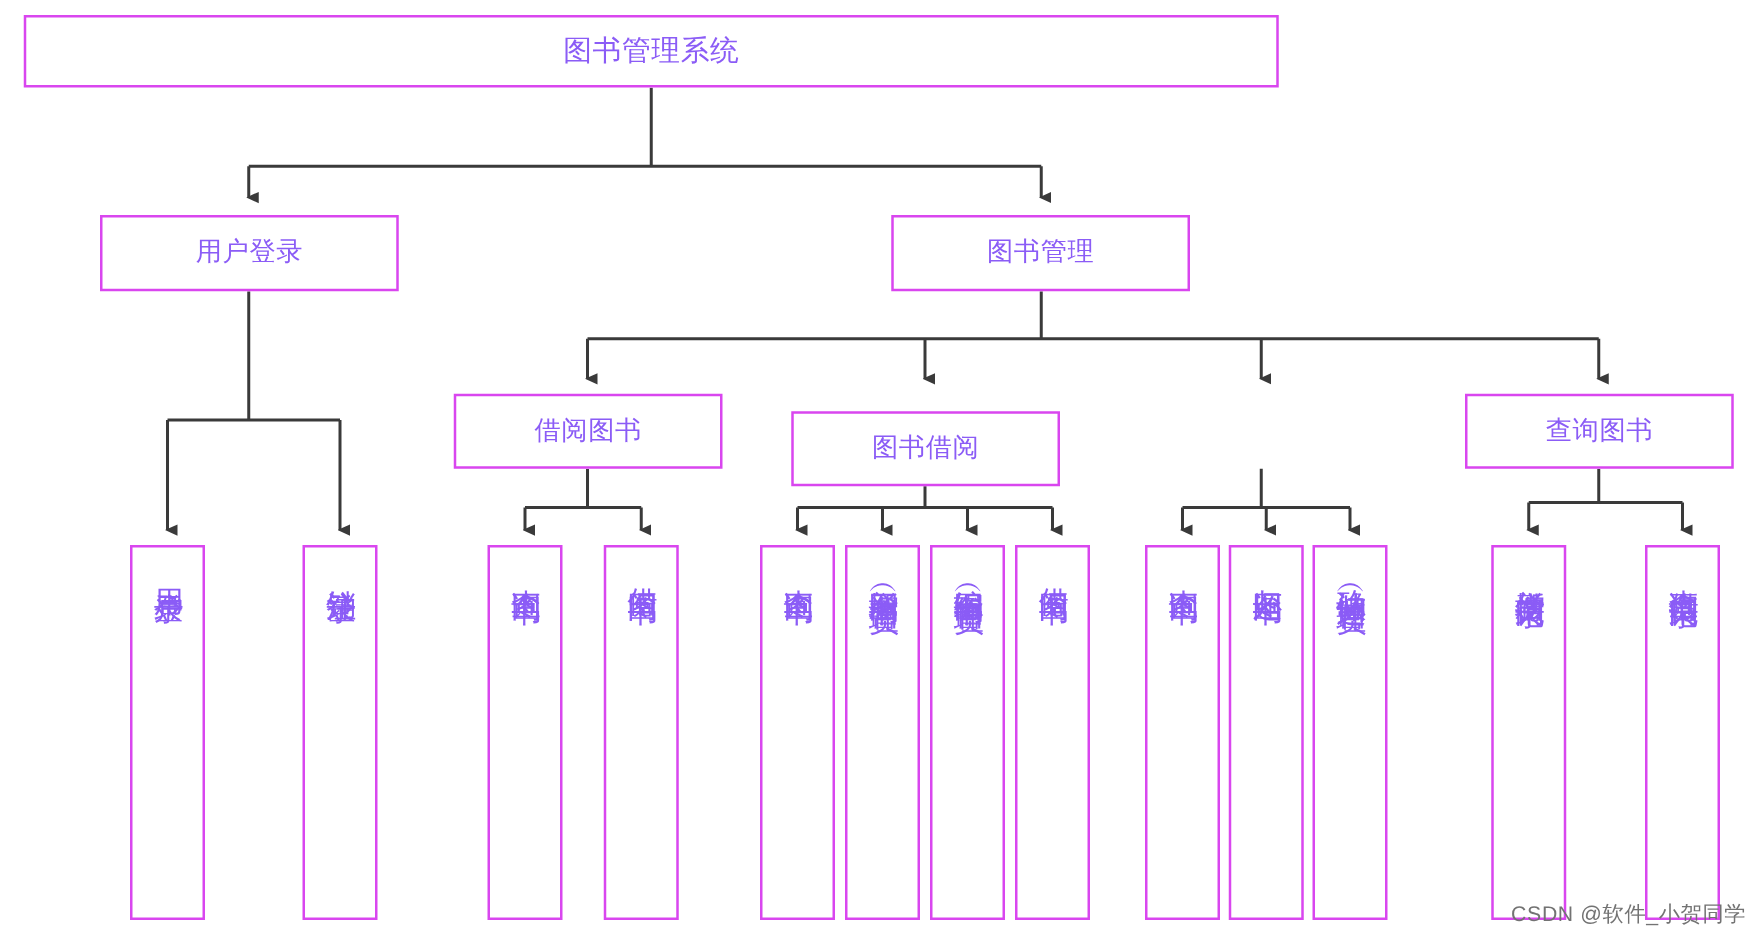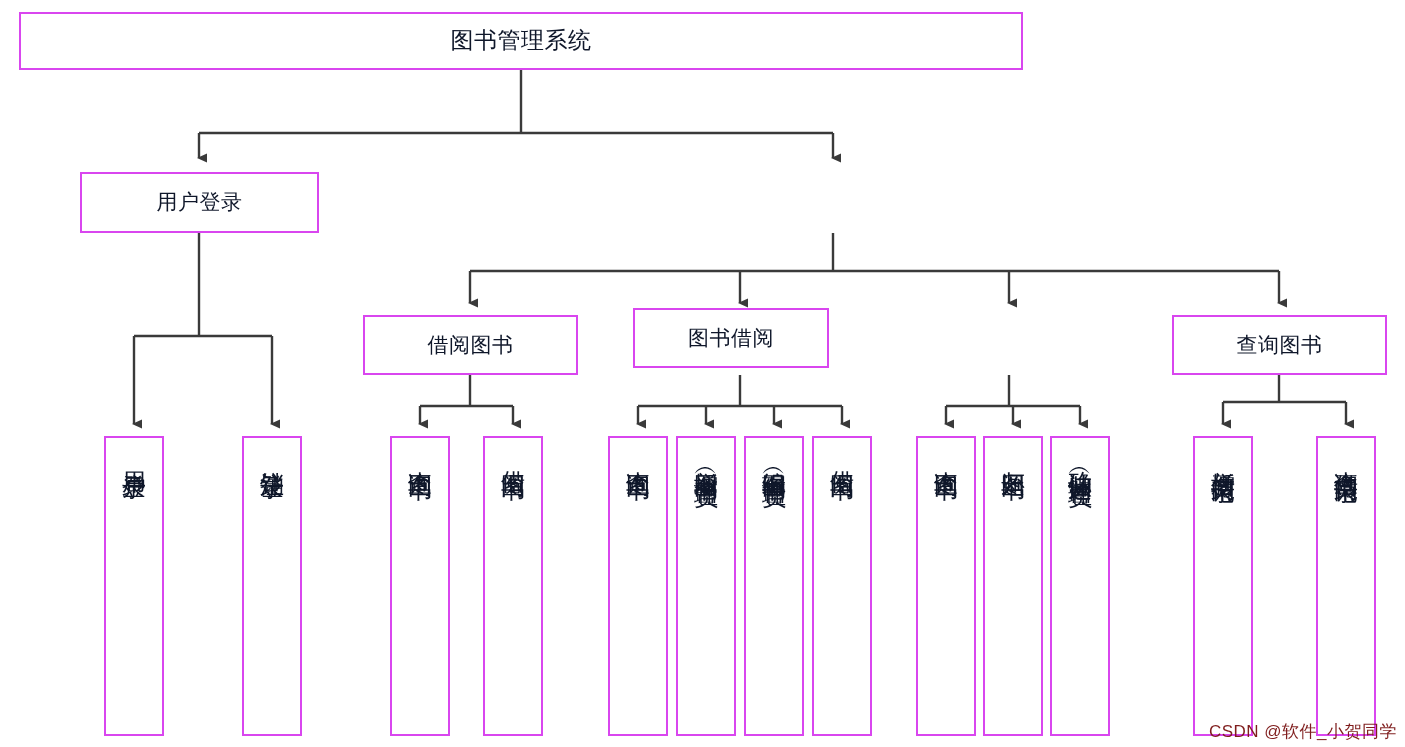--- a/index.html
+++ b/index.html
@@ -27,21 +27,21 @@
     height: 747px;
   }
   .node {
     position: absolute;
     box-sizing: border-box;
     background: #ffffff;
     border: 2px solid #d946ef;
     display: flex;
     align-items: center;
     justify-content: center;
-    color: #0f172a;
+    color: #8b5cf6;
   }
   .node-label {
     display: block;
     text-align: center;
     line-height: 1.18;
     letter-spacing: 0.5px;
   }
   .node.horizontal .node-label {
     font-size: 21px;
   }
@@ -62,21 +62,21 @@
     font-size: 24px;
     line-height: 1.0;
     letter-spacing: 2px;
     white-space: nowrap;
   }
   .watermark {
     position: absolute;
     right: 8px;
     bottom: 4px;
     font-size: 17px;
-    color: #7f1d1d;
+    color: #737373;
     letter-spacing: 0.5px;
     white-space: nowrap;
     pointer-events: none;
   }
 </style>
 </head>
 <body>
 
 <div id="diagram-root">
 
@@ -130,25 +130,28 @@
     </g>
   </svg>
 
   <div class="node root horizontal" style="left:19px; top:12px; width:1004px; height:58px;">
     <span class="node-label">图书管理系统</span>
   </div>
 
   <div class="node horizontal" style="left:80px; top:172px; width:239px; height:61px;">
     <span class="node-label">用户登录</span>
   </div>
+  <div class="node horizontal" style="left:713px; top:172px; width:239px; height:61px;">
+    <span class="node-label">图书管理</span>
+  </div>
 
   <div class="node horizontal" style="left:363px; top:315px; width:215px; height:60px;">
     <span class="node-label">借阅图书</span>
   </div>
-  <div class="node horizontal" style="left:633px; top:308px; width:196px; height:60px;">
+  <div class="node horizontal" style="left:633px; top:329px; width:215px; height:60px;">
     <span class="node-label">图书借阅</span>
   </div>
   <div class="node horizontal" style="left:1172px; top:315px; width:215px; height:60px;">
     <span class="node-label">查询图书</span>
   </div>
 
   <div class="node vertical" style="left:104px; top:436px; width:60px; height:300px;">
     <span class="node-label">用户登录</span>
   </div>
   <div class="node vertical" style="left:242px; top:436px; width:60px; height:300px;">

